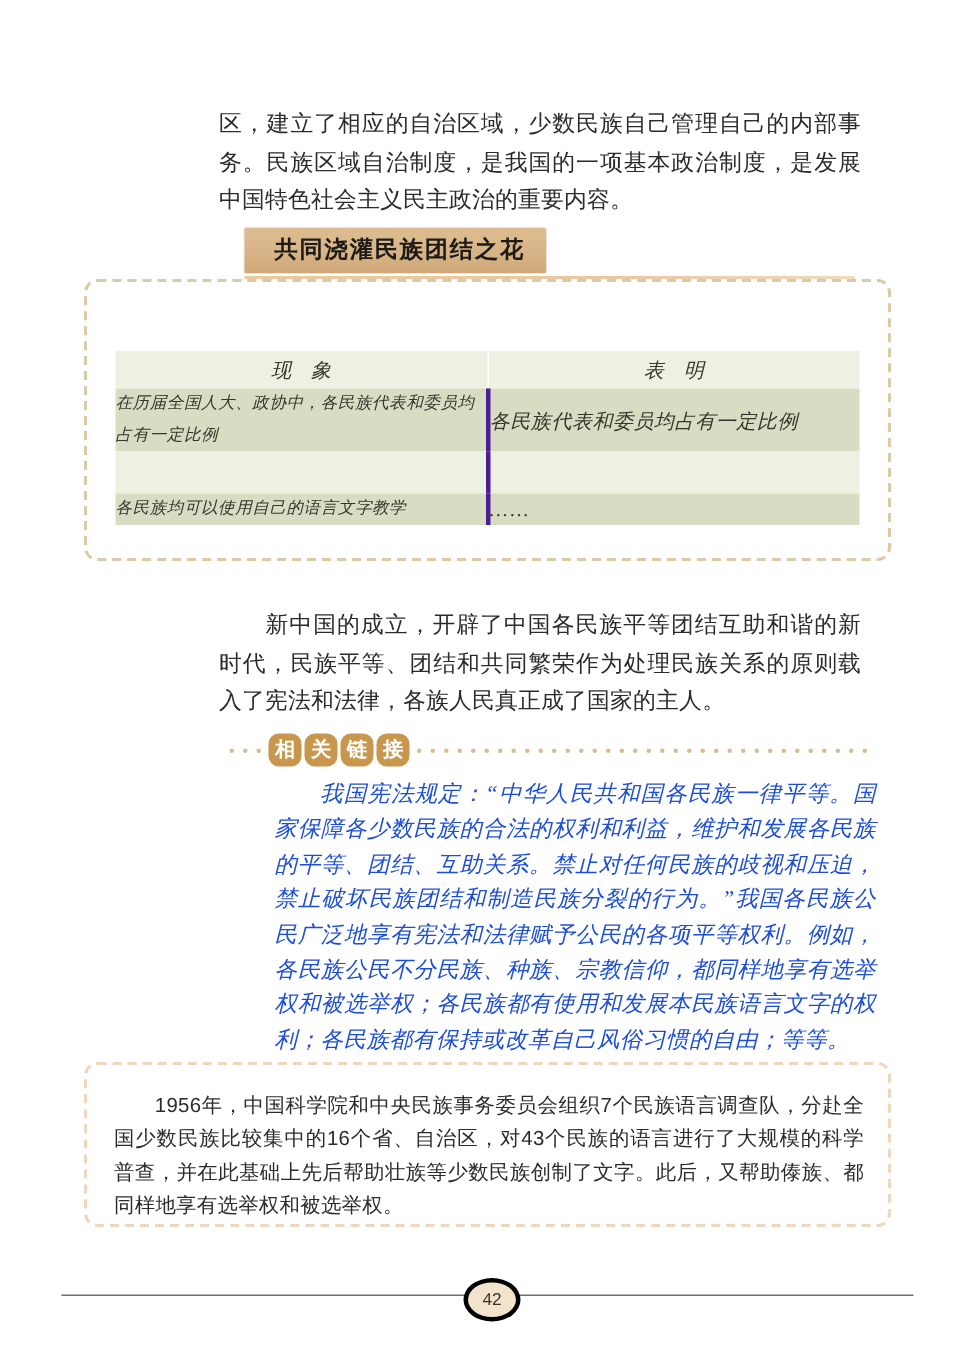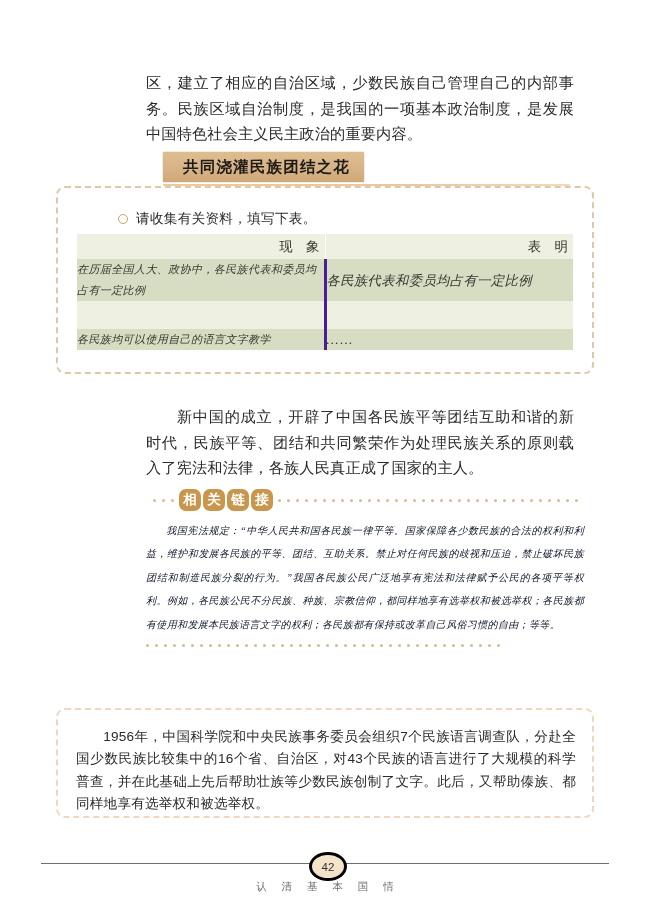--- a/index.html
+++ b/index.html
@@ -138,25 +138,26 @@
     padding: 0;
     margin: 0;
     vertical-align: middle;
     font-family: "Liberation Serif", "DejaVu Serif", serif;
     font-weight: normal;
     color: #33372c;
   }
   .th-cell {
     background: #eef0e2;
     height: 25px;
-    text-align: right;
+    text-align: center;
     font-size: 13.4px;
     letter-spacing: 5px;
     text-indent: 5px;
     border-right: 1px solid #ffffff;
+    font-style: italic;
   }
   .th-cell.last { border-right: none; }
 
   .row-dark td {
     background: #d7ddc3;
   }
   .row-light td {
     background: #eef0e2;
   }
   .cell-left {
@@ -224,27 +225,28 @@
     display: flex;
     align-items: center;
     justify-content: center;
     line-height: 1;
   }
 
   #link-body {
     margin-top: 7px;
     font-family: "Liberation Serif", "DejaVu Serif", serif;
     font-style: italic;
-    font-size: 10px;
+    font-size: 15px;
     line-height: 23.4px;
-    color: #0f172a;
+    color: #1d4ed8;
     text-align: justify;
     text-justify: inter-ideograph;
     letter-spacing: .35px;
     padding: 0 2px 6px 0;
+    margin-left: 37px;
   }
   #link-body .indent { display: inline-block; width: 2em; }
 
   .link-footer-dots {
     display: flex;
     gap: 6px;
     align-items: center;
     margin-top: 2px;
   }
 
@@ -310,24 +312,20 @@
   <div class="para" id="intro-para"><span>区，建立了相应的自治区域，少数民族自己管理自己的内部事务。民族区域自治制度，是我国的一项基本政治制度，是发展中国特色社会主义民主政治的重要内容。</span></div>
 
   <div id="section-banner-wrap">
     <span class="banner-label">共同浇灌民族团结之花</span>
     <div class="banner-rule"></div>
     <div class="banner-rule-2"></div>
   </div>
 
   <div class="dashed-box" id="activity-box"></div>
 
-  <div id="activity-prompt">
-    <span class="ring-bullet"></span>
-    <span>请收集有关资料，填写下表。</span>
-  </div>
 
   <table id="survey-table">
     <thead>
       <tr>
         <th class="th-cell">现 象</th>
         <th class="th-cell last">表 明</th>
       </tr>
     </thead>
     <tbody>
       <tr class="row-dark">
@@ -442,15 +440,14 @@
         <span class="dot"></span>
         <span class="dot"></span>
     </div>
   </div>
 
   <div class="dashed-box" id="factbox"></div>
   <div id="factbox-text"><span class="indent"></span><span>1956年，中国科学院和中央民族事务委员会组织7个民族语言调查队，分赴全国少数民族比较集中的16个省、自治区，对43个民族的语言进行了大规模的科学普查，并在此基础上先后帮助壮族等少数民族创制了文字。此后，又帮助傣族、都同样地享有选举权和被选举权。</span></div>
 
   <div id="footer-rule"></div>
   <div id="page-badge">42</div>
-  <div id="footer-caption">认 清 基 本 国 情</div>
 
 </div>
 
 </body></html>

